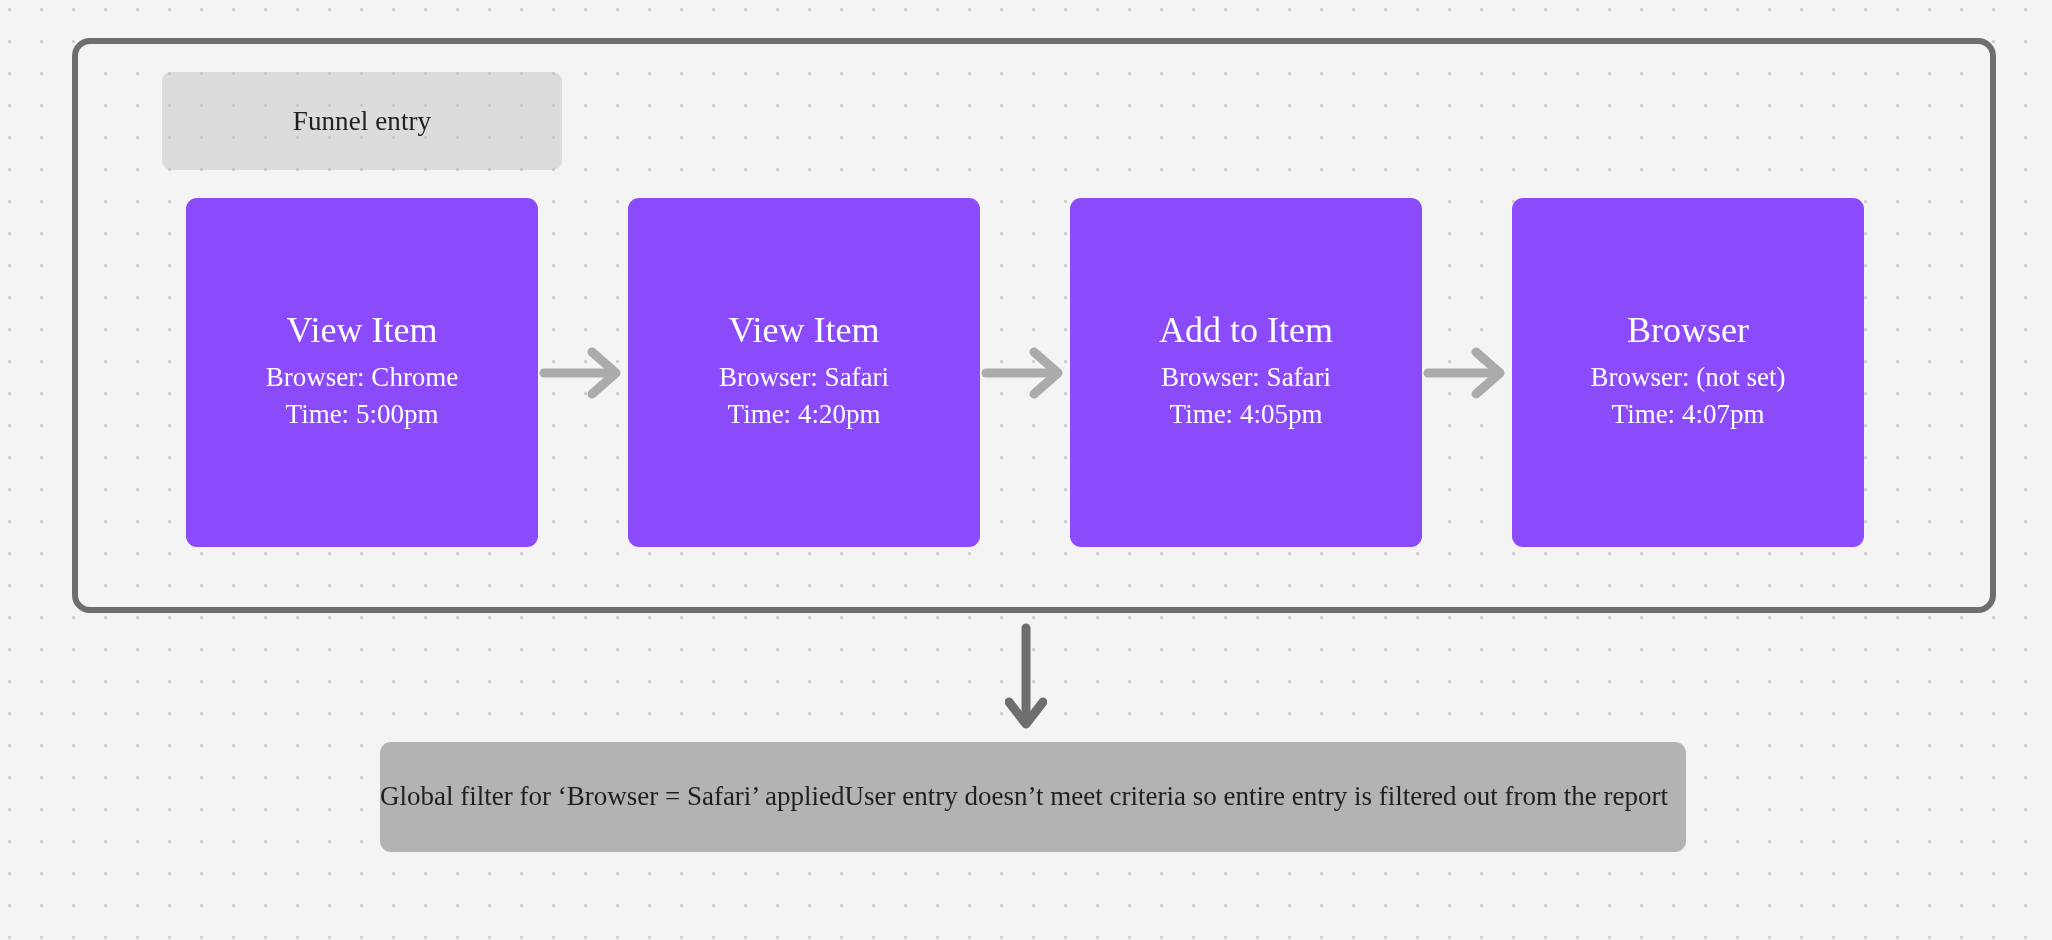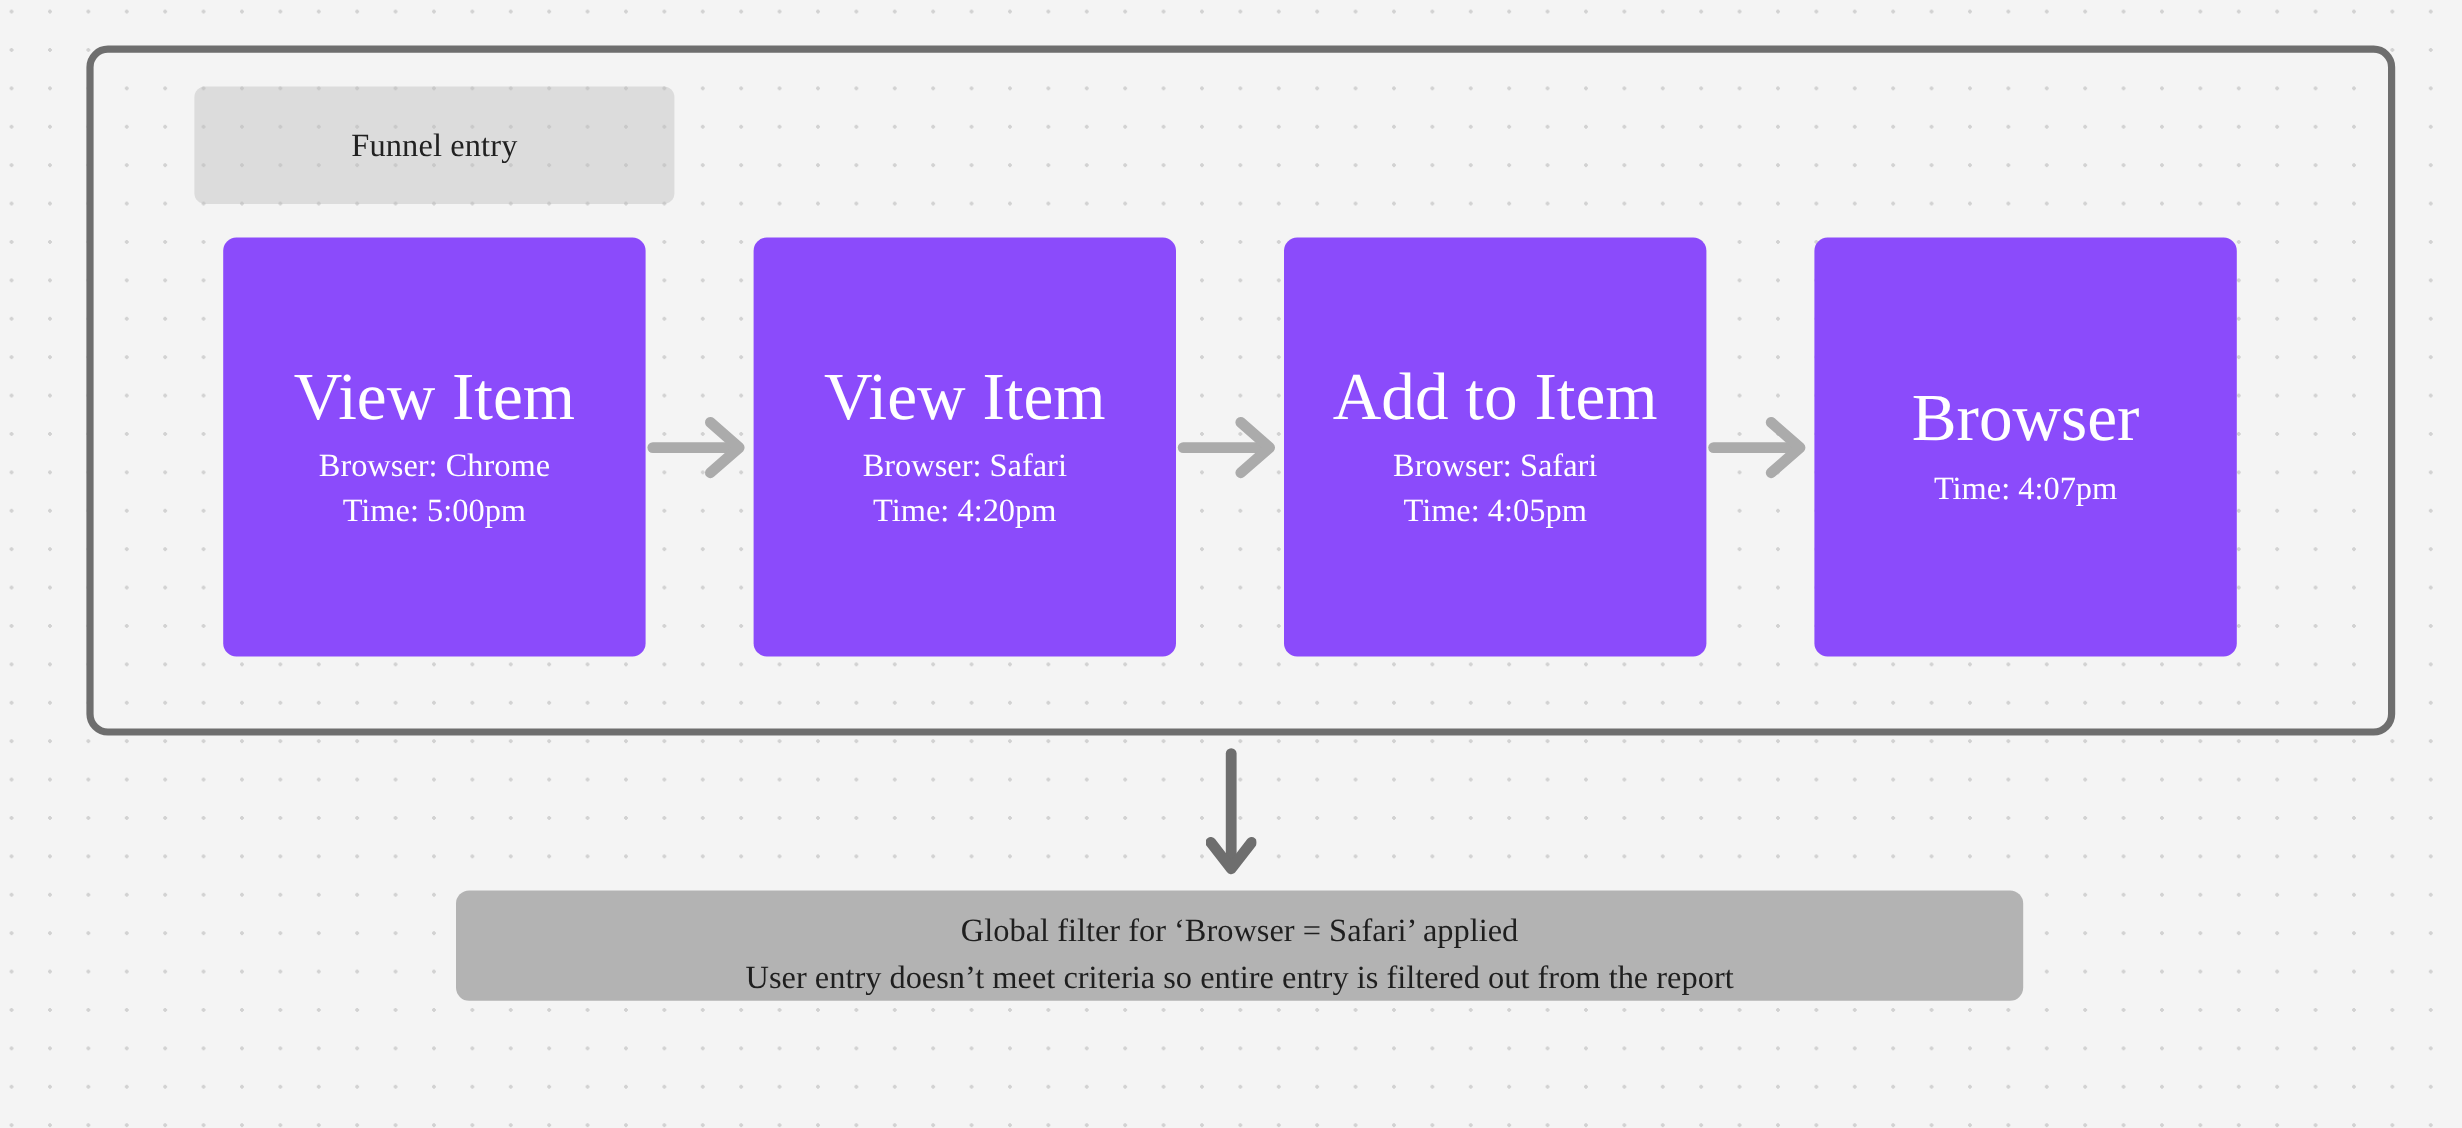--- a/index.html
+++ b/index.html
@@ -75,21 +75,21 @@
     background-color: #8b4bfb;
     border-radius: 11px;
     display: flex;
     flex-direction: column;
     align-items: center;
     justify-content: center;
     color: #ffffff;
     flex: 0 0 auto;
   }
   .step-title {
-    font-size: 56px;
+    font-size: 36px;
     line-height: 1.08;
     font-weight: 400;
     margin-bottom: 9px;
     white-space: nowrap;
   }
   .step-meta {
     font-size: 27px;
     line-height: 1.38;
     font-weight: 400;
     white-space: nowrap;
@@ -116,28 +116,28 @@
     height: 112px;
   }
   .down-arrow svg { display: block; }
 
   
   .note-box {
     position: absolute;
     left: 380px;
     top: 742px;
     width: 1306px;
-    height: 92px;
+    height: 110px;
     box-sizing: border-box;
     background-color: #b3b3b3;
     border-radius: 11px;
     display: flex;
-    flex-direction: column;
-    align-items: center;
-    justify-content: flex-end;
+    flex-direction: row;
+    align-items: center;
+    justify-content: flex-start;
   }
   .note-line {
     font-size: 27px;
     line-height: 1.45;
     color: #1f1f1f;
     white-space: nowrap;
   }
 </style>
 </head>
 <body>
@@ -192,20 +192,21 @@
       <svg width="90" height="60" viewBox="0 0 90 60" aria-hidden="true">
         <g stroke="#ababab" stroke-width="9" stroke-linecap="round" stroke-linejoin="round" fill="none">
           <line x1="6" y1="30" x2="76" y2="30"></line>
           <polyline points="54,9 78,30 54,51"></polyline>
         </g>
       </svg>
     </div>
 
     <div class="step-card">
       <div class="step-title">Browser</div>
+      <div class="step-meta">Browser: (not set)</div>
       <div class="step-meta">Time: 4:07pm</div>
     </div>
 
   </div>
 
   <div class="down-arrow">
     <svg width="42" height="112" viewBox="0 0 42 112" aria-hidden="true">
       <g stroke="#6e6e6e" stroke-width="9" stroke-linecap="round" stroke-linejoin="round" fill="none">
         <line x1="21" y1="6" x2="21" y2="100"></line>
         <polyline points="4,80 21,102 38,80"></polyline>

